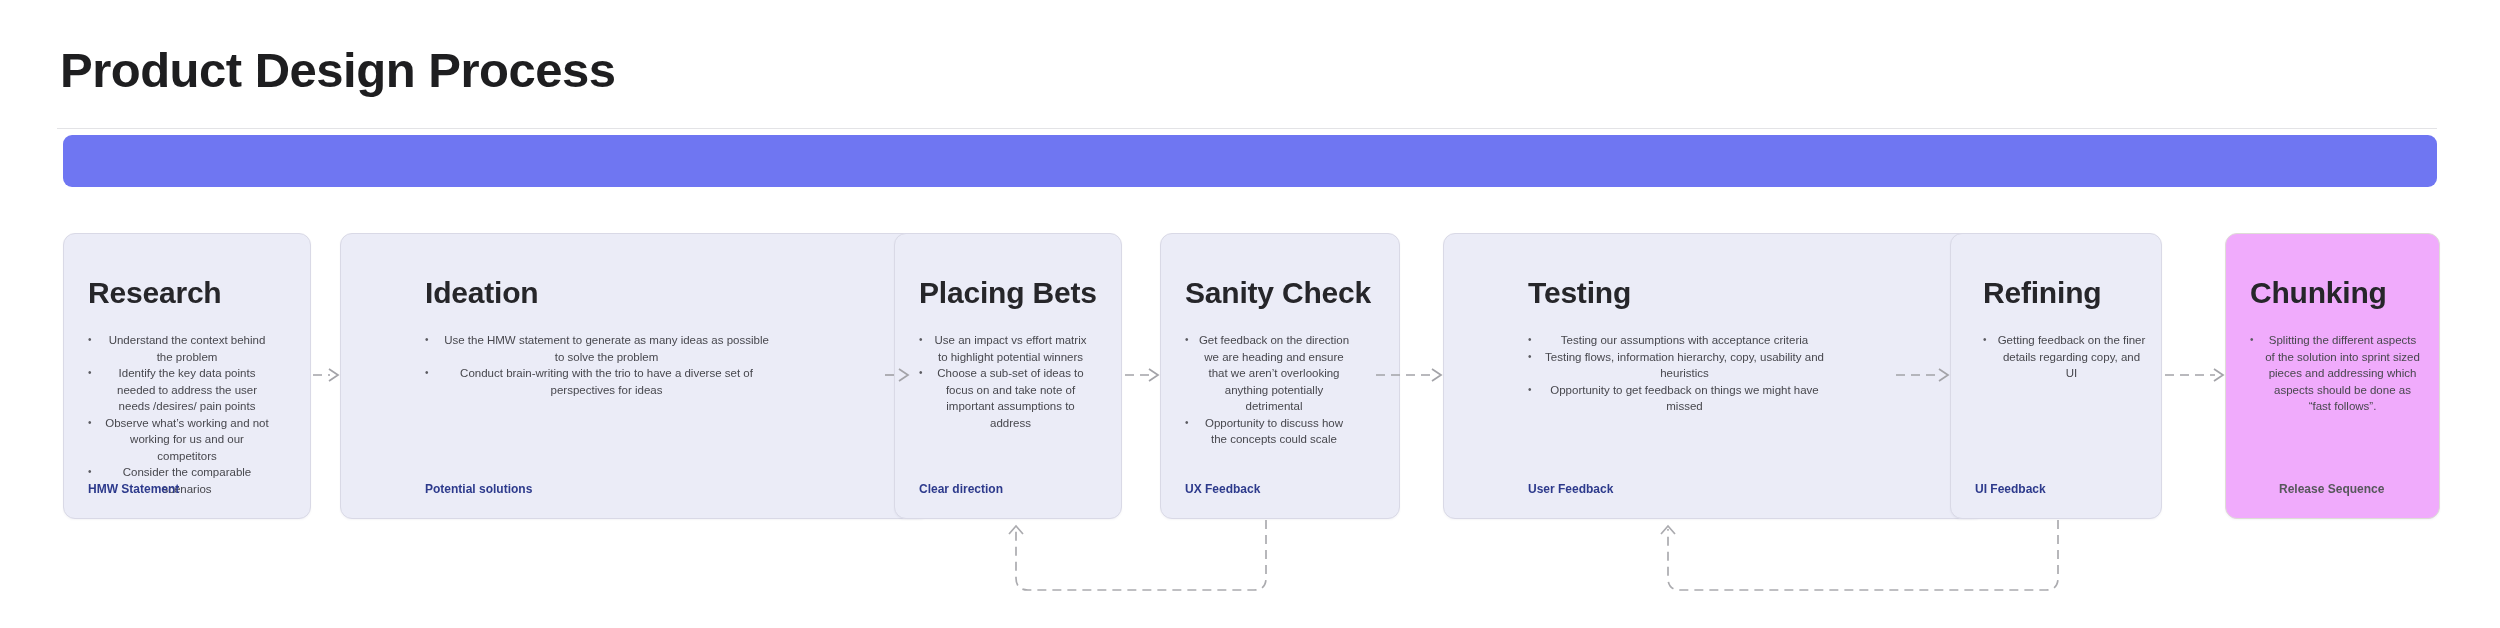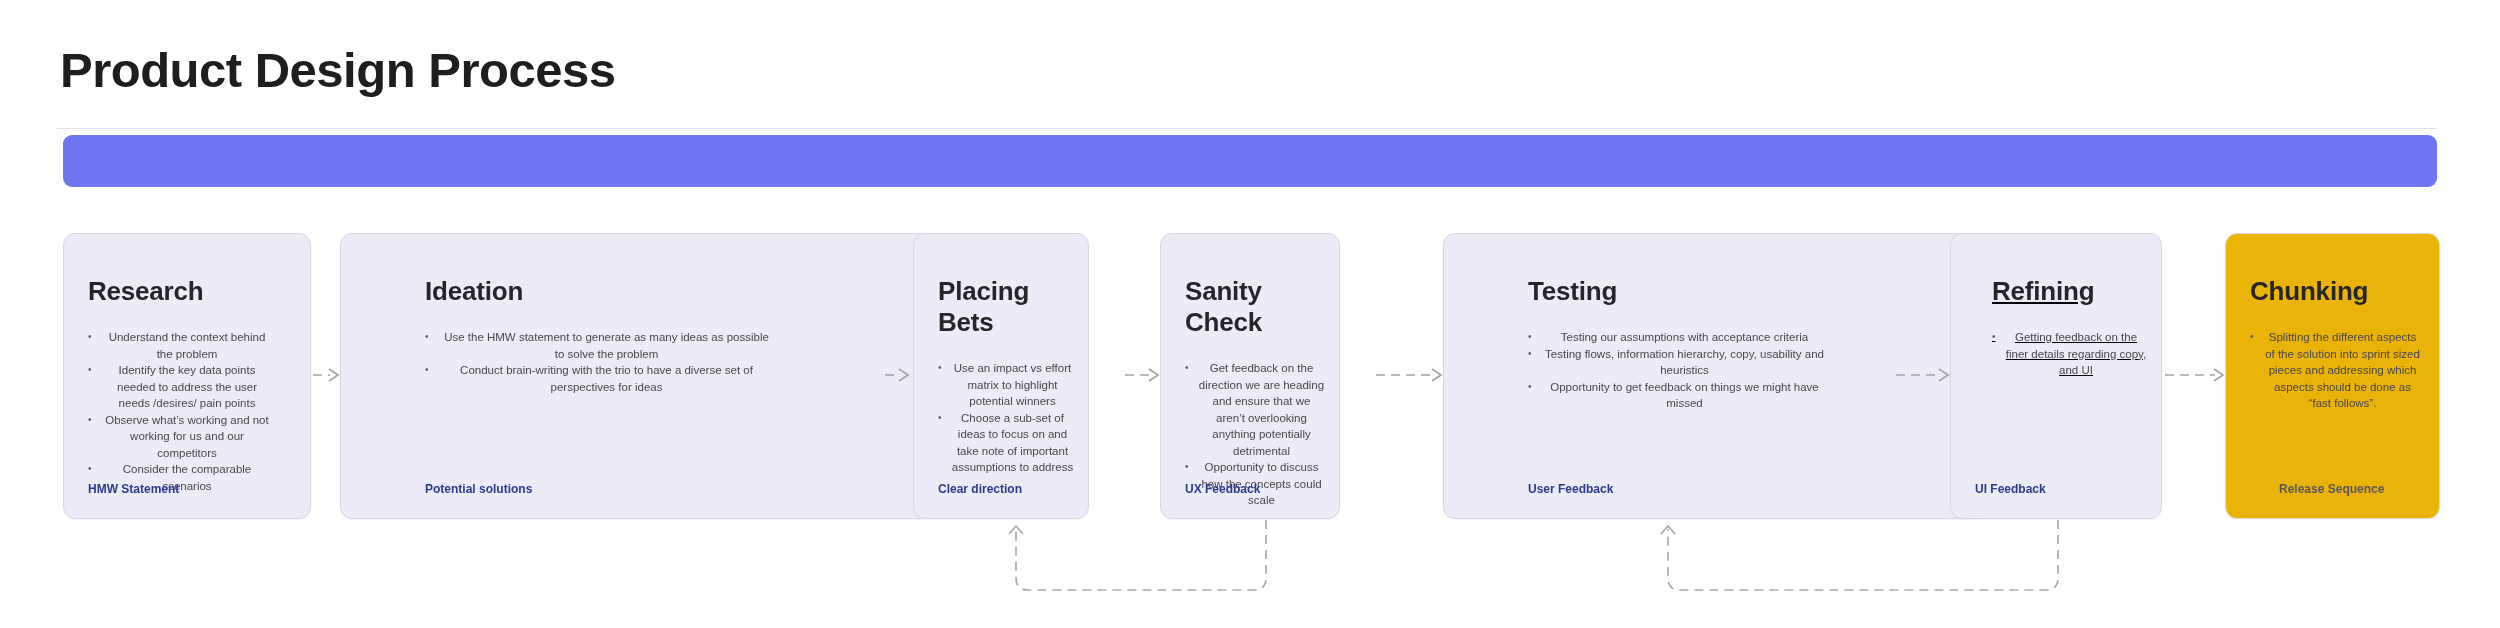--- a/index.html
+++ b/index.html
@@ -17,23 +17,23 @@
   .accent-bar{
     position:absolute;left:63px;top:135px;width:2374px;height:52px;border-radius:9px;
     background:#6f76f2;
   }
   #cards-layer{position:absolute;left:0;top:0;width:2500px;height:628px;}
   .card{
     position:absolute;top:233px;height:286px;border-radius:12px;
     background:#ebecf7;border:1px solid #d9d9e6;box-sizing:border-box;
     box-shadow:0 1px 2px rgba(90,90,120,0.06);
   }
-  .card.gray{background:#eab308;border-color:#dedcd6;}
+  .card.gray{background:#f0abfc;border-color:#dedcd6;}
   .card-title{
-    margin:0;font-size:26px;font-weight:bold;color:#26262a;letter-spacing:-0.2px;
+    margin:0;font-size:30px;font-weight:bold;color:#26262a;letter-spacing:-0.2px;
   }
   .card-inner{position:absolute;top:42px;left:0;right:14px;}
   .card-bullets{
     list-style:none;margin:22px 0 0 0;padding:0;
     font-size:11.5px;line-height:16.5px;color:#47474d;
   }
   .card-bullets li{display:flex;}
   .card-bullets .dot{flex:0 0 13px;color:#5b5b61;font-size:10px;line-height:16.5px;}
   .card-bullets .bt{flex:1;text-align:center;}
   .card-label{
@@ -87,37 +87,37 @@
               <span class="bt">Use the HMW statement to generate as many ideas as possible to solve the problem</span>
             </li>
             <li>
               <span class="dot">•</span>
               <span class="bt">Conduct brain-writing with the trio to have a diverse set of perspectives for ideas</span>
             </li>
           </ul>
         </div>
         <div class="card-label" style="left: 84px;">Potential solutions</div>
       </div>
-      <div class="card" style="left: 913px; width: 176px; text-decoration: underline;">
+      <div class="card" style="left: 894px; width: 228px; text-decoration: underline;">
         <div class="card-inner" style="left: 24px;">
           <h2 class="card-title">Placing Bets</h2>
           <ul class="card-bullets" style="max-width: 170px;">
             <li>
               <span class="dot">•</span>
               <span class="bt">Use an impact vs effort matrix to highlight potential winners</span>
             </li>
             <li>
               <span class="dot">•</span>
               <span class="bt">Choose a sub-set of ideas to focus on and take note of important assumptions to address</span>
             </li>
           </ul>
         </div>
         <div class="card-label" style="left: 24px;">Clear direction</div>
       </div>
-      <div class="card" style="left: 1160px; width: 180px;">
+      <div class="card" style="left: 1160px; width: 240px;">
         <div class="card-inner" style="left: 24px;">
           <h2 class="card-title">Sanity Check</h2>
           <ul class="card-bullets" style="max-width: 165px;">
             <li>
               <span class="dot">•</span>
               <span class="bt">Get feedback on the direction we are heading and ensure that we aren’t overlooking anything potentially detrimental</span>
             </li>
             <li>
               <span class="dot">•</span>
               <span class="bt">Opportunity to discuss how the concepts could scale</span>
@@ -140,21 +140,21 @@
             </li>
             <li>
               <span class="dot">•</span>
               <span class="bt">Opportunity to get feedback on things we might have missed</span>
             </li>
           </ul>
         </div>
         <div class="card-label" style="left: 84px;">User Feedback</div>
       </div>
       <div class="card" style="left: 1950px; width: 212px;">
-        <div class="card-inner" style="left: 41px; text-decoration: underline;">
+        <div class="card-inner" style="left: 32px;">
           <h2 class="card-title">Refining</h2>
           <ul class="card-bullets" style="max-width: 176px;">
             <li>
               <span class="dot">•</span>
               <span class="bt">Getting feedback on the finer details regarding copy, and UI</span>
             </li>
           </ul>
         </div>
         <div class="card-label" style="left: 24px;">UI Feedback</div>
       </div>

